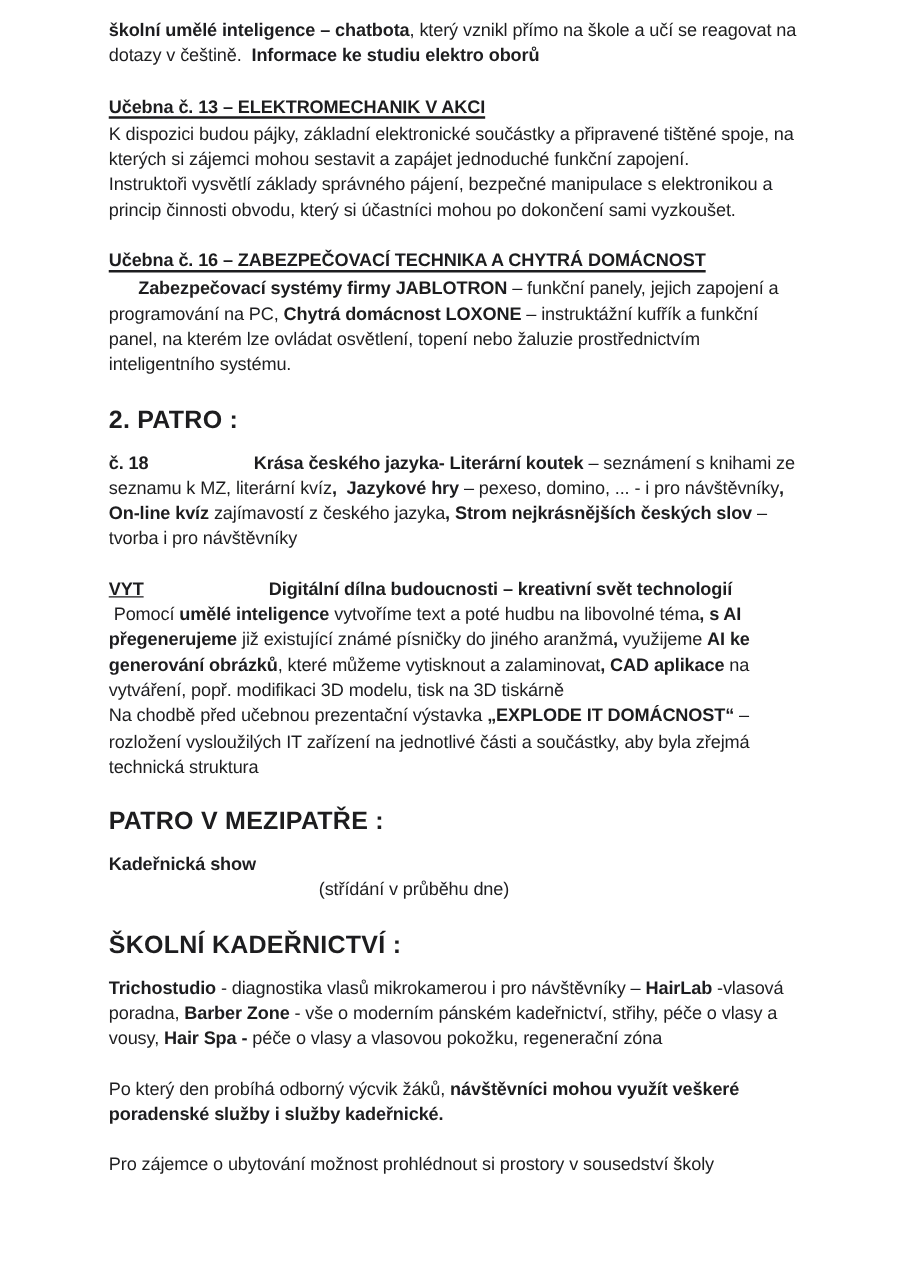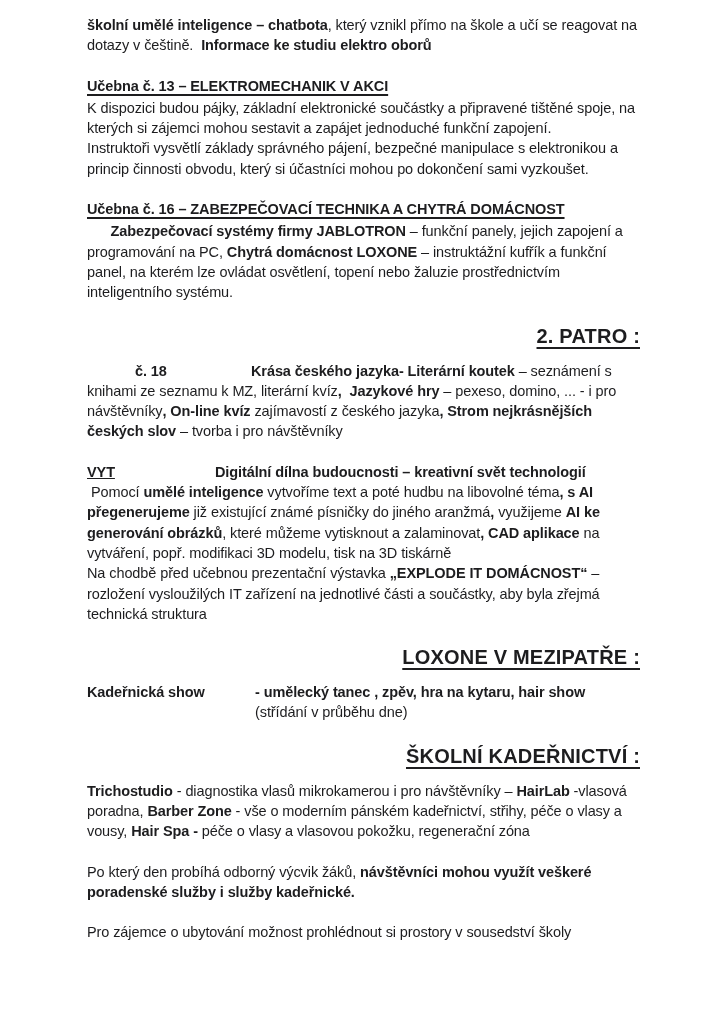--- a/index.html
+++ b/index.html
@@ -20,53 +20,53 @@
     letter-spacing:-0.1px;
   }
   .para b, .hang b{font-weight:700;}
   .heading{
     font-size:14.5px;line-height:20.3px;font-weight:700;
     text-decoration:underline;text-decoration-thickness:1.5px;text-underline-offset:3px;
     margin:2px 0 2px 0;letter-spacing:-0.1px;
     white-space:pre-wrap;
   }
   .title{
-    font-size:20px;line-height:27px;font-weight:700;text-align:right;
-    text-decoration:underline;text-decoration-thickness:2px;text-underline-offset:4px;
+    font-size:20px;line-height:27px;font-weight:700;text-align:left;
+    text-decoration-thickness:2px;text-underline-offset:4px;
     margin:18px 0 11px 0;letter-spacing:0.2px;
   }
   .hang{
     display:flex;flex-direction:row;
     margin:0 0 20px 0;
     font-size:14.5px;line-height:20.3px;letter-spacing:-0.1px;
   }
   .hang-label{flex:0 0 168px;width:168px;white-space:pre-wrap;}
   .hang-body{flex:1;white-space:pre-wrap;}
   .tab{display:inline-block;white-space:pre;}
-  [data-name="paragraph-room-18"] .tab{width:116px;margin-left:48px;}
+  [data-name="paragraph-room-18"] .tab{width:116px;}
   [data-name="paragraph-vyt"] .tab{width:128px;text-decoration:underline;}
 </style>
 </head>
 <body>
 
 <main id="doc" data-name="document-page">
     <p class="para" data-name="intro-paragraph"><b data-name="bold-text-run">školní umělé inteligence – chatbota</b><span data-name="text-run">, který vznikl přímo na škole a učí se reagovat na dotazy v češtině.  </span><b data-name="bold-text-run">Informace ke studiu elektro oborů</b></p>
     <h3 class="heading" data-name="heading-room-14">Učebna č. 13 – ELEKTROMECHANIK V AKCI</h3>
     <p class="para" data-name="paragraph-room-14"><span data-name="text-run">K dispozici budou pájky, základní elektronické součástky a připravené tištěné spoje, na kterých si zájemci mohou sestavit a zapájet jednoduché funkční zapojení.
 Instruktoři vysvětlí základy správného pájení, bezpečné manipulace s elektronikou a princip činnosti obvodu, který si účastníci mohou po dokončení sami vyzkoušet.</span></p>
     <h3 class="heading" data-name="heading-room-16">Učebna č. 16 – ZABEZPEČOVACÍ TECHNIKA A CHYTRÁ DOMÁCNOST</h3>
     <p class="para" data-name="paragraph-room-16"><span data-name="text-run">      </span><b data-name="bold-text-run">Zabezpečovací systémy firmy JABLOTRON</b><span data-name="text-run"> – funkční panely, jejich zapojení a programování na PC, </span><b data-name="bold-text-run">Chytrá domácnost LOXONE</b><span data-name="text-run"> – instruktážní kufřík a funkční panel, na kterém lze ovládat osvětlení, topení nebo žaluzie prostřednictvím inteligentního systému.</span></p>
     <h2 class="title" data-name="title-2-patro">2. PATRO :</h2>
     <p class="para" data-name="paragraph-room-18"><b class="tab" data-name="bold-text-run">č. 18</b><b data-name="bold-text-run">Krása českého jazyka- Literární koutek</b><span data-name="text-run"> – seznámení s knihami ze seznamu k MZ, literární kvíz</span><b data-name="bold-text-run">,  Jazykové hry</b><span data-name="text-run"> – pexeso, domino, ... - i pro návštěvníky</span><b data-name="bold-text-run">, On-line kvíz</b><span data-name="text-run"> zajímavostí z českého jazyka</span><b data-name="bold-text-run">, Strom nejkrásnějších českých slov</b><span data-name="text-run"> – tvorba i pro návštěvníky</span></p>
     <p class="para" data-name="paragraph-vyt"><b class="tab" data-name="bold-text-run">VYT</b><b data-name="bold-text-run">Digitální dílna budoucnosti – kreativní svět technologií</b><span data-name="text-run">
  Pomocí </span><b data-name="bold-text-run">umělé inteligence</b><span data-name="text-run"> vytvoříme text a poté hudbu na libovolné téma</span><b data-name="bold-text-run">, s AI přegenerujeme</b><span data-name="text-run"> již existující známé písničky do jiného aranžmá</span><b data-name="bold-text-run">,</b><span data-name="text-run"> využijeme </span><b data-name="bold-text-run">AI ke generování obrázků</b><span data-name="text-run">, které můžeme vytisknout a zalaminovat</span><b data-name="bold-text-run">, CAD aplikace</b><span data-name="text-run"> na vytváření, popř. modifikaci 3D modelu, tisk na 3D tiskárně
 Na chodbě před učebnou prezentační výstavka </span><b data-name="bold-text-run">„EXPLODE IT DOMÁCNOST“</b><span data-name="text-run"> – rozložení vysloužilých IT zařízení na jednotlivé části a součástky, aby byla zřejmá technická struktura</span></p>
-    <h2 class="title" data-name="title-chodba-v-mezipatre">LOXONE V MEZIPATŘE :</h2>
+    <h2 class="title" data-name="title-chodba-v-mezipatre">PATRO V MEZIPATŘE :</h2>
     <div class="hang" data-name="row-kadernicka-show">
       <div class="hang-label" data-name="row-label"><b data-name="bold-text-run">Kadeřnická show</b></div>
-      <div class="hang-body" data-name="row-content"><b data-name="bold-text-run">- umělecký tanec , zpěv, hra na kytaru, hair show</b><span data-name="text-run">
+      <div class="hang-body" data-name="row-content"><span data-name="text-run">
 (střídání v průběhu dne)</span></div>
     </div>
     <h2 class="title" data-name="title-skolni-kadernictvi">ŠKOLNÍ KADEŘNICTVÍ :</h2>
     <p class="para" data-name="paragraph-trichostudio"><b data-name="bold-text-run">Trichostudio</b><span data-name="text-run"> - diagnostika vlasů mikrokamerou i pro návštěvníky – </span><b data-name="bold-text-run">HairLab</b><span data-name="text-run"> -vlasová poradna, </span><b data-name="bold-text-run">Barber Zone</b><span data-name="text-run"> - vše o moderním pánském kadeřnictví, střihy, péče o vlasy a vousy, </span><b data-name="bold-text-run">Hair Spa -</b><span data-name="text-run"> péče o vlasy a vlasovou pokožku, regenerační zóna</span></p>
     <p class="para" data-name="paragraph-vycvik"><span data-name="text-run">Po který den probíhá odborný výcvik žáků, </span><b data-name="bold-text-run">návštěvníci mohou využít veškeré poradenské služby i služby kadeřnické.</b></p>
     <p class="para" data-name="paragraph-ubytovani"><span data-name="text-run">Pro zájemce o ubytování možnost prohlédnout si prostory v sousedství školy</span></p>
   </main>
 
 </body></html>

